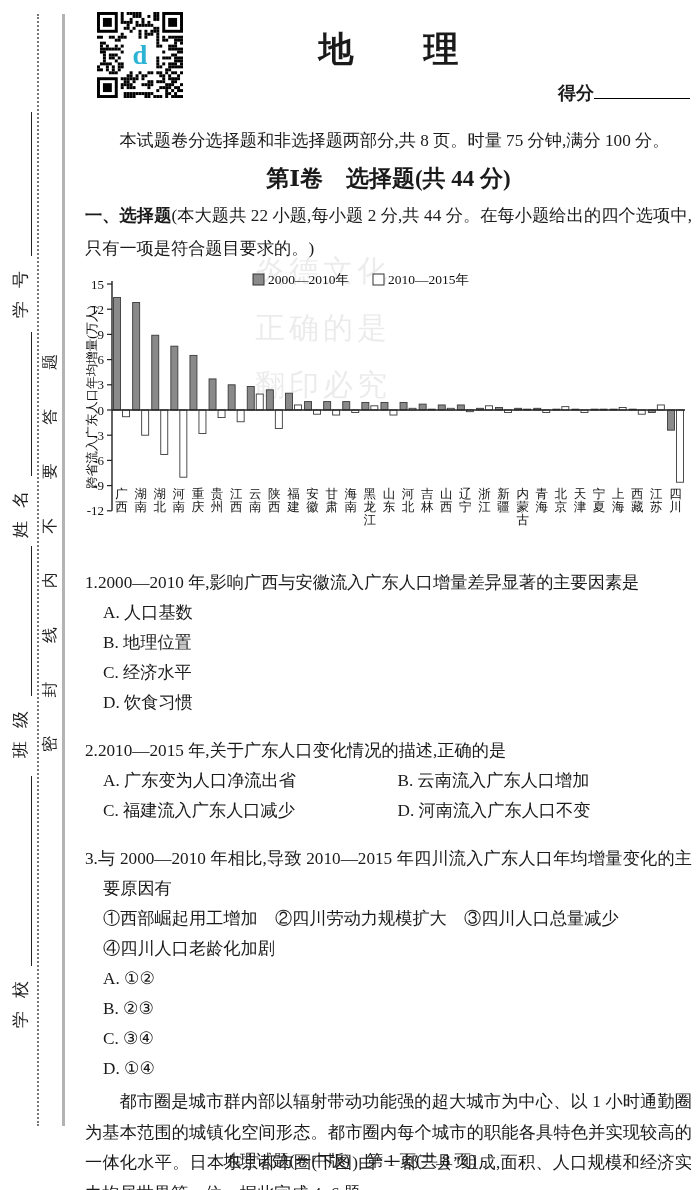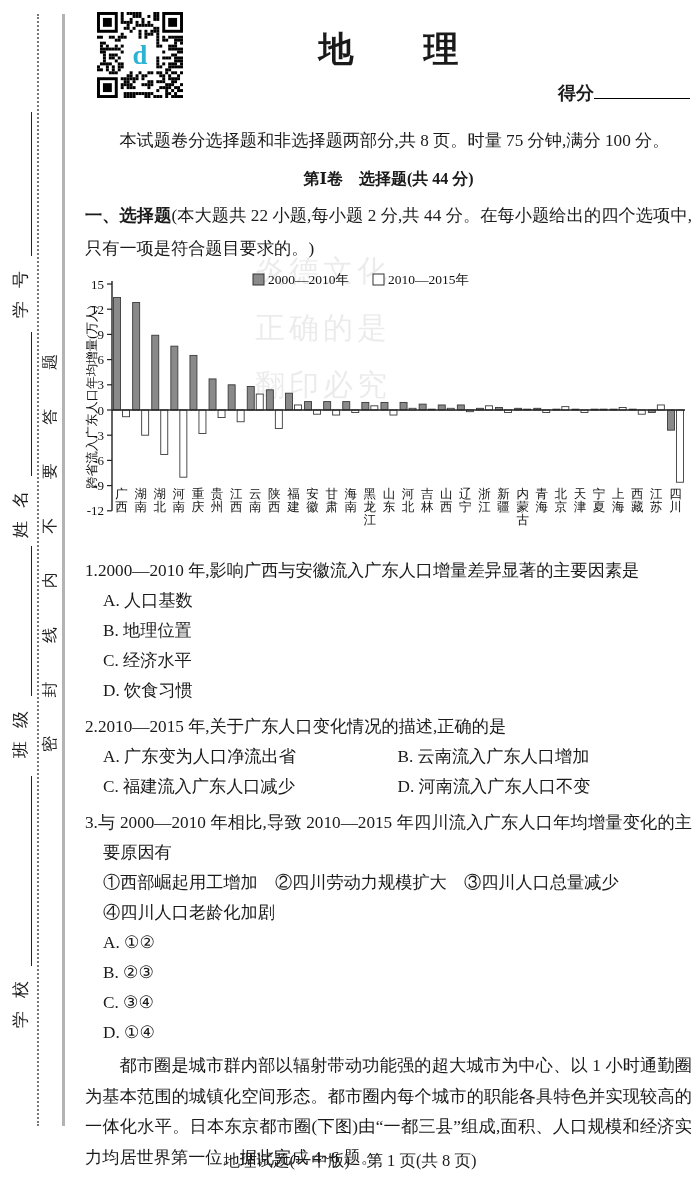--- a/index.html
+++ b/index.html
@@ -24,26 +24,26 @@
          font-family:"Liberation Serif","DejaVu Serif",serif;white-space:nowrap;}
   .header-row{position:relative;height:106px;}
   .qr{position:absolute;left:12px;top:2px;width:86px;height:86px;}
   .subject{position:absolute;left:0;right:0;top:16px;text-align:center;font-size:35px;font-weight:800;
            font-family:"Liberation Sans","DejaVu Sans",sans-serif;}
   .score{position:absolute;right:2px;top:70px;font-size:18px;font-weight:700;
          font-family:"Liberation Sans","DejaVu Sans",sans-serif;}
   .score .scoreline{display:inline-block;width:96px;border-bottom:1.6px solid #000;height:18px;}
   p{margin:0;}
   .intro{margin-top:10px;line-height:29px;text-indent:2em;text-align:justify;}
-  .part1{margin-top:9px;font-size:16px;line-height:30px;font-weight:800;text-align:center;}
+  .part1{margin-top:9px;font-size:23px;line-height:30px;font-weight:800;text-align:center;}
   .sec1{margin-top:5px;line-height:33px;text-align:justify;}
   .sec1 .b{font-weight:800;}
   .passage{line-height:29.5px;text-indent:2em;text-align:justify;}
   .chart-wrap{height:284px;margin-top:1px;}
-  .q{margin-top:6px;line-height:30px;}
+  .q{margin-top:18px;line-height:30px;}
   .qstem{padding-left:18px;text-indent:-18px;text-align:justify;}
   .optrow{display:flex;padding-left:18px;line-height:30px;flex-direction:column;}
   .optrow .opt{flex:1;white-space:nowrap;}
   .optgrid{display:flex;flex-wrap:wrap;padding-left:18px;line-height:30px;}
   .optgrid .opt{width:50%;white-space:nowrap;}
   .items{padding-left:18px;line-height:30px;}
   .passage2{margin-top:3px;line-height:30.5px;text-indent:2em;text-align:justify;}
   .footer{position:absolute;left:0;right:0;top:1150px;text-align:center;font-size:16.5px;z-index:1;}
   svg text{font-family:"Liberation Serif","DejaVu Serif",serif;}
 </style>

